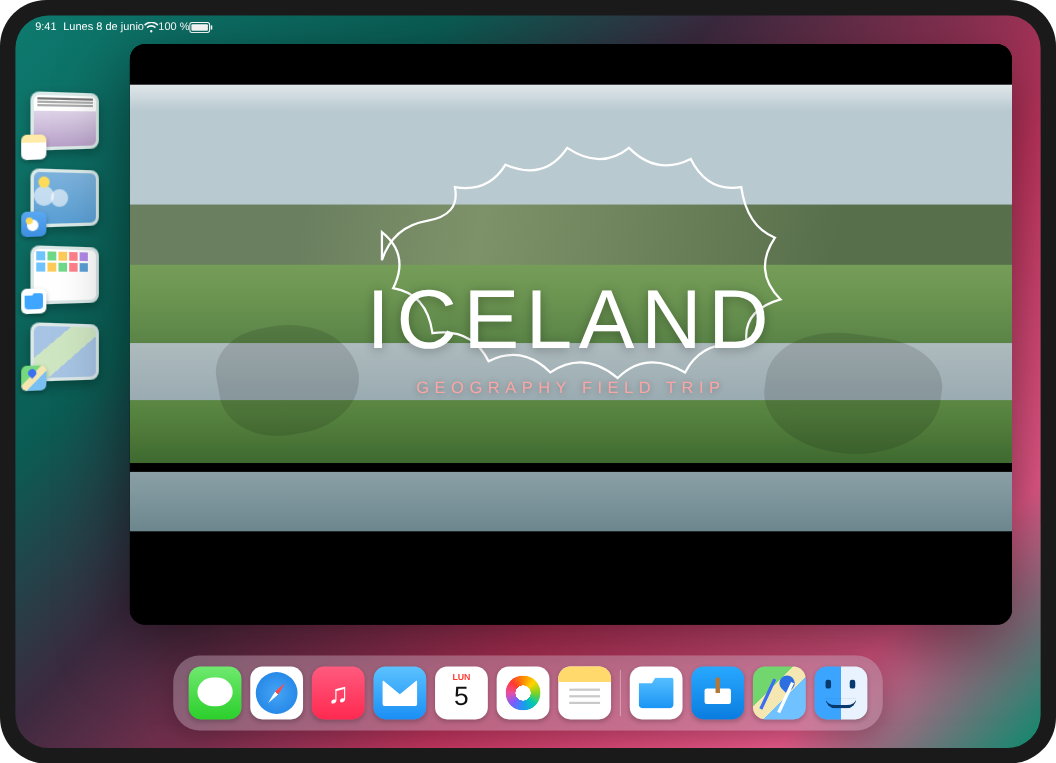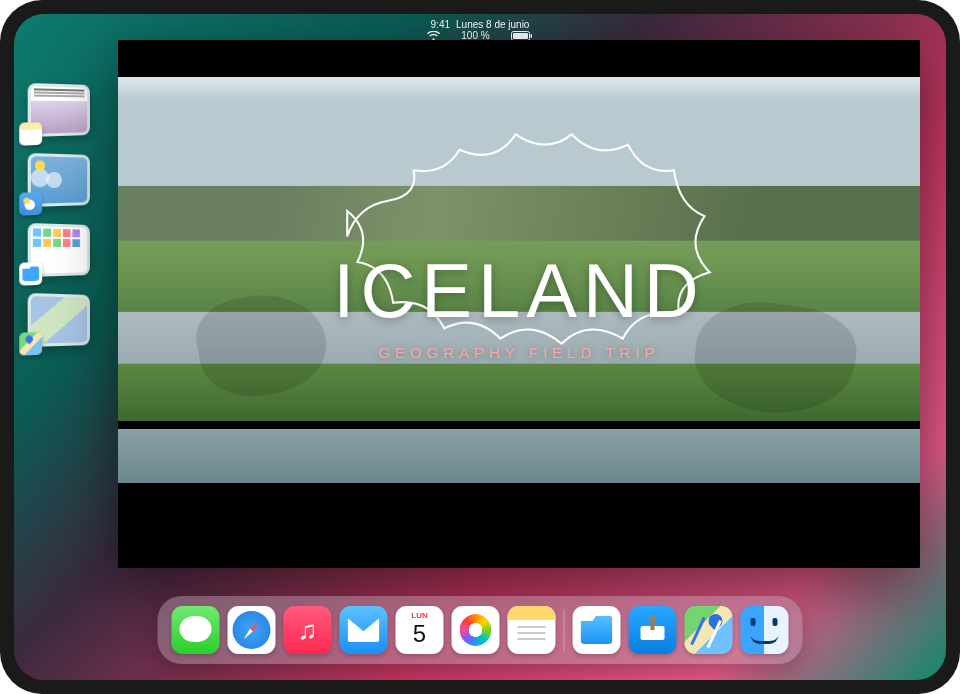--- a/index.html
+++ b/index.html
@@ -15,26 +15,26 @@
   .screen {
     width: 100%; height: 100%;
     border-radius: 30px;
     overflow: hidden;
     position: relative;
     background: linear-gradient(135deg, #0e7a6f 0%, #0a5d54 25%, #3b2a3f 40%, #c2355f 65%, #e85a8a 85%, #0b8a6d 100%);
   }
   
   .status-bar {
     position: absolute; top: 0; left: 0; right: 0; height: 18px;
-    display: flex; justify-content: center; align-items: center;
-    padding: 14px 18px 0;
-    color: #fff; font-size: 10px; font-weight: 500; flex-direction: column;
+    display: flex; justify-content: flex-start; align-items: center;
+    padding: 3px 18px 0;
+    color: #fff; font-size: 10px; font-weight: 500;
   }
   .status-left { display: flex; gap: 6px; }
-  .status-right { display: flex; align-items: center; gap: 21px; }
+  .status-right { display: flex; align-items: center; gap: 0; }
   .wifi-icon svg, .battery-icon svg { display: block; }
   
   .stage-manager {
     position: absolute;
     left: 14px; top: 70px;
     width: 64px;
     display: flex; flex-direction: column; gap: 18px;
   }
   .stage-tile {
     width: 64px; height: 52px;
@@ -78,21 +78,21 @@
   .icon-weather::after{content:"";position:absolute;top:5px;left:4px;width:6px;height:6px;background:#ffdb5a;border-radius:50%;box-shadow:3px 4px 0 2px #fff;}
   .icon-files { background:#fff;}
   .icon-files::after{content:"";position:absolute;inset:4px 3px;background:#3ea6ff;border-radius:2px 2px 3px 3px;clip-path:polygon(0 15%,40% 15%,50% 0,100% 0,100% 100%,0 100%);}
   .icon-maps { background:linear-gradient(135deg,#77d97e 40%,#f3e6b1 40%,#f3e6b1 60%,#7ac0f2 60%);}
   .icon-maps::after{content:"";position:absolute;left:6px;top:3px;width:7px;height:7px;background:#3c6ef2;border-radius:50% 50% 50% 0;transform:rotate(-45deg);}
 
   .main-window {
     position: absolute;
     top: 26px; left: 104px; right: 26px; bottom: 112px;
     background: #000;
-    border-radius: 2px;
+    border-radius: 14px;
     box-shadow: 0 20px 60px rgba(0,0,0,0.5);
     overflow: hidden;
     padding-left: 24px;
   }
   .photo {
     position: absolute; inset: 0;
     
     background:
       
       linear-gradient(#dfe6e8,#cad7dc 12%,#b8c9cf 22%) 0 0/100% 24% no-repeat,

